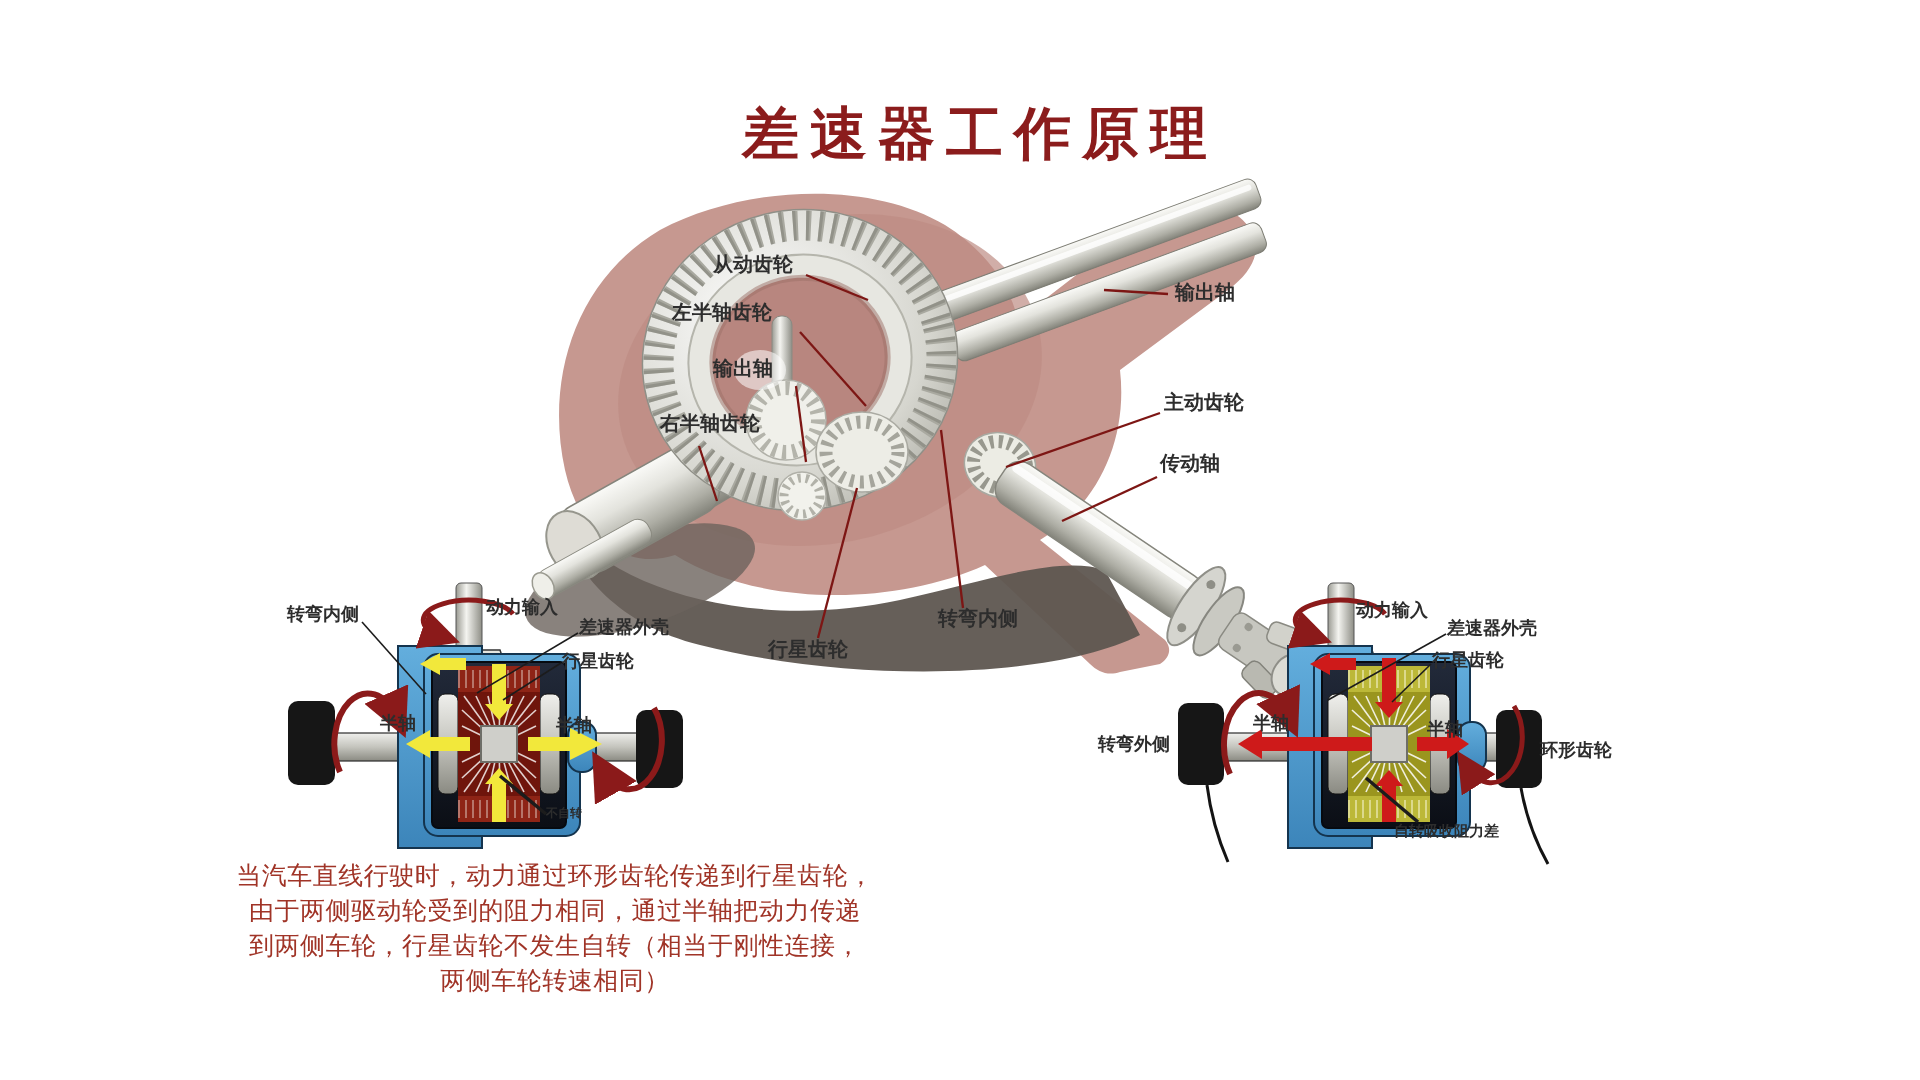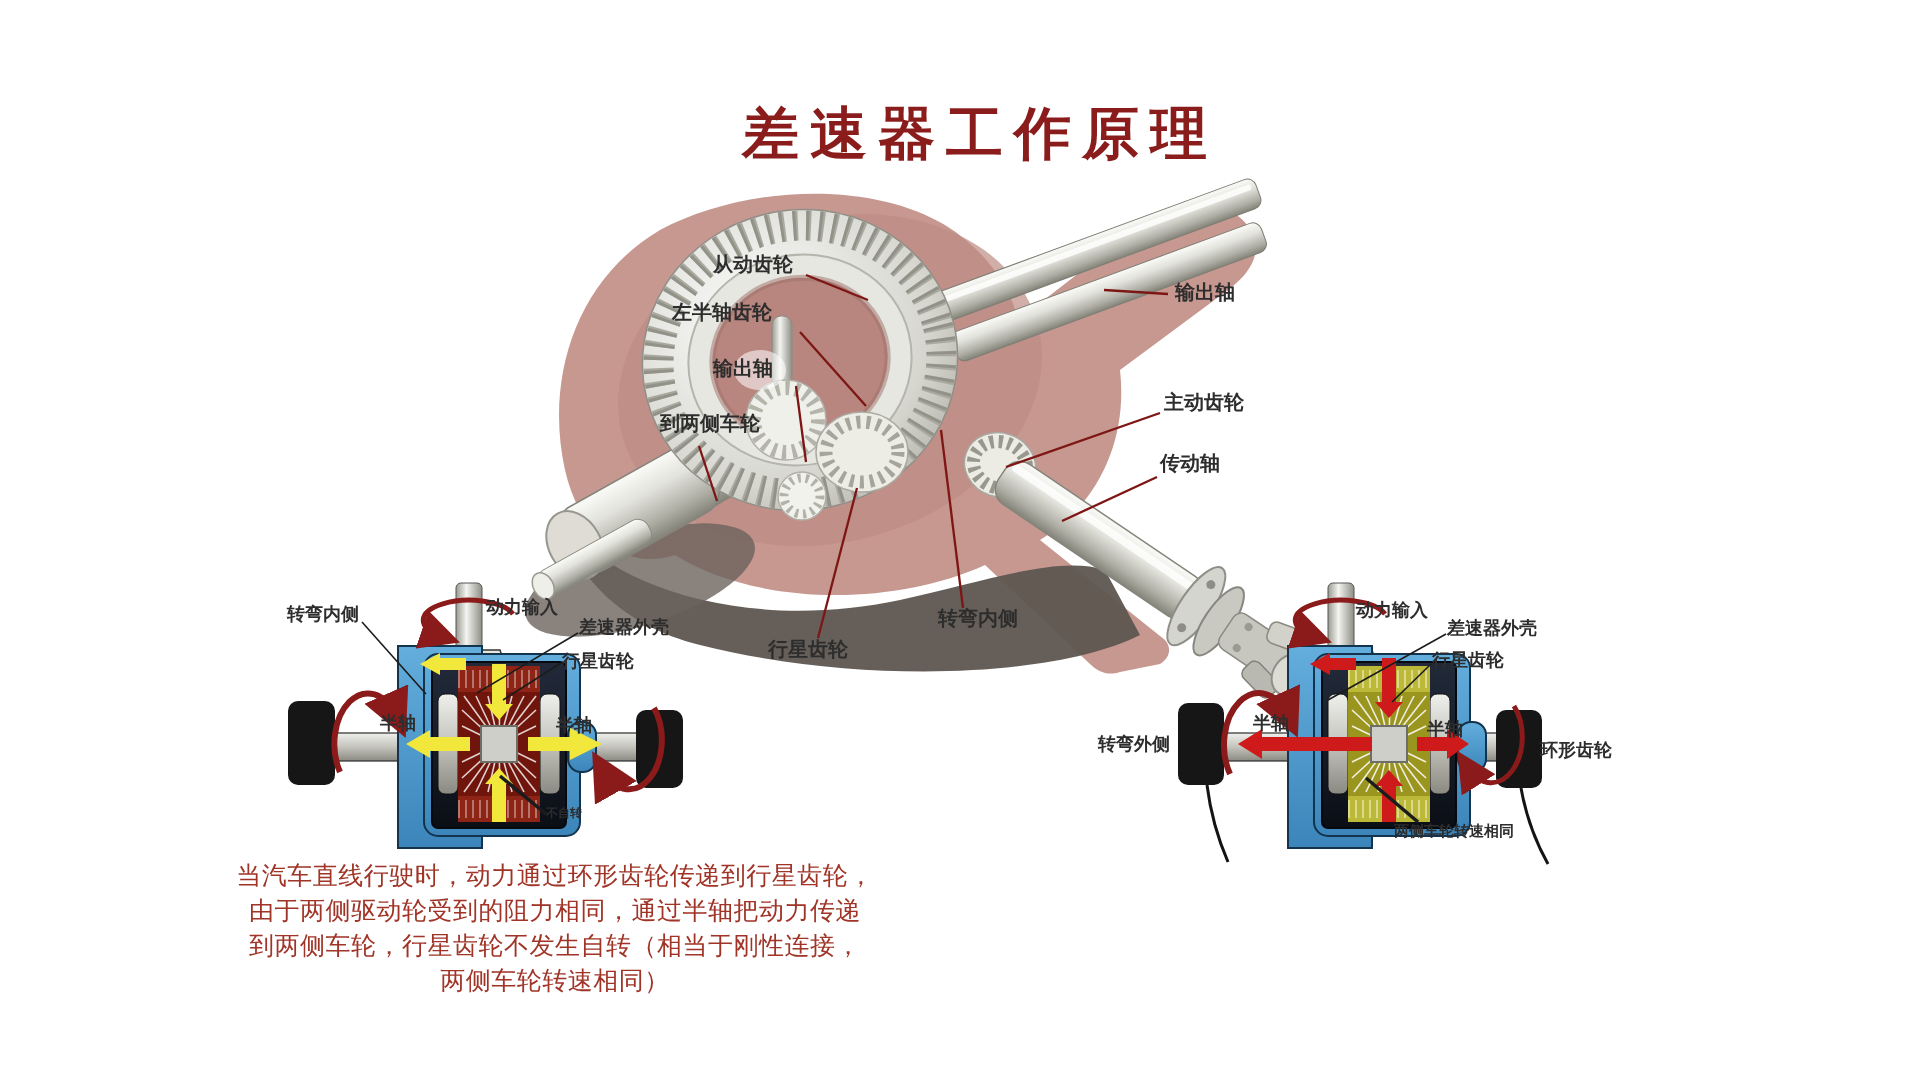--- a/index.html
+++ b/index.html
@@ -328,21 +328,21 @@
       <line x1="1418" y1="822" x2="1366" y2="778" stroke-width="3.5"></line>
     </g>
   </g>
 </svg>
 
 <div class="title">差速器工作原理</div>
 
 <div class="lbl s24" style="left:713px;top:253px">从动齿轮</div>
 <div class="lbl s24" style="left:672px;top:301px">左半轴齿轮</div>
 <div class="lbl s24" style="left:713px;top:357px">输出轴</div>
-<div class="lbl s24" style="left:660px;top:412px">到两侧车轮</div>
+<div class="lbl s24" style="left:660px;top:412px">右半轴齿轮</div>
 <div class="lbl s24" style="left:1175px;top:281px">输出轴</div>
 <div class="lbl s24" style="left:1164px;top:391px">主动齿轮</div>
 <div class="lbl s24" style="left:1160px;top:452px">传动轴</div>
 <div class="lbl s24" style="left:938px;top:607px">转弯内侧</div>
 <div class="lbl s24" style="left:768px;top:638px">行星齿轮</div>
 
 <div class="lbl s18" style="left:287px;top:604px">转弯内侧</div>
 <div class="lbl s18" style="left:486px;top:597px">动力输入</div>
 <div class="lbl s18" style="left:579px;top:617px">差速器外壳</div>
 <div class="lbl s18" style="left:562px;top:651px">行星齿轮</div>
@@ -350,20 +350,20 @@
 <div class="lbl s18" style="left:556px;top:715px">半轴</div>
 <div class="lbl s16" style="left:546px;top:807px">不自转</div>
 
 <div class="lbl s18" style="left:1356px;top:600px">动力输入</div>
 <div class="lbl s18" style="left:1447px;top:618px">差速器外壳</div>
 <div class="lbl s18" style="left:1432px;top:650px">行星齿轮</div>
 <div class="lbl s18" style="left:1253px;top:713px">半轴</div>
 <div class="lbl s18" style="left:1427px;top:719px">半轴</div>
 <div class="lbl s18" style="left:1098px;top:734px">转弯外侧</div>
 <div class="lbl s18" style="left:1540px;top:740px">环形齿轮</div>
-<div class="lbl s15" style="left:1394px;top:823px">两侧车轮转速相同</div>
+<div class="lbl s15" style="left:1394px;top:823px">自转吸收阻力差</div>
 
 <div class="caption" style="left:205px;top:858px;width:700px">当汽车直线行驶时，动力通过环形齿轮传递到行星齿轮，
 由于两侧驱动轮受到的阻力相同，通过半轴把动力传递
 到两侧车轮，行星齿轮不发生自转（相当于刚性连接，
 两侧车轮转速相同）</div>
 
 </div>
 
 </body></html>

